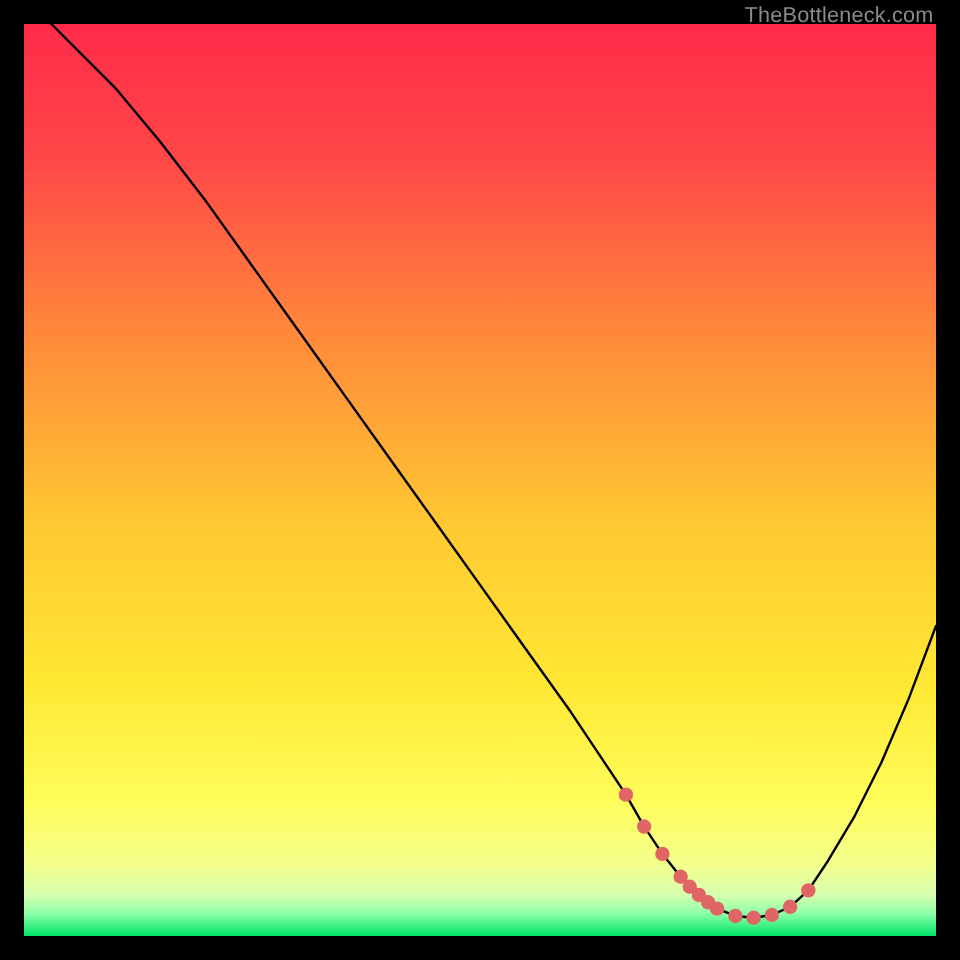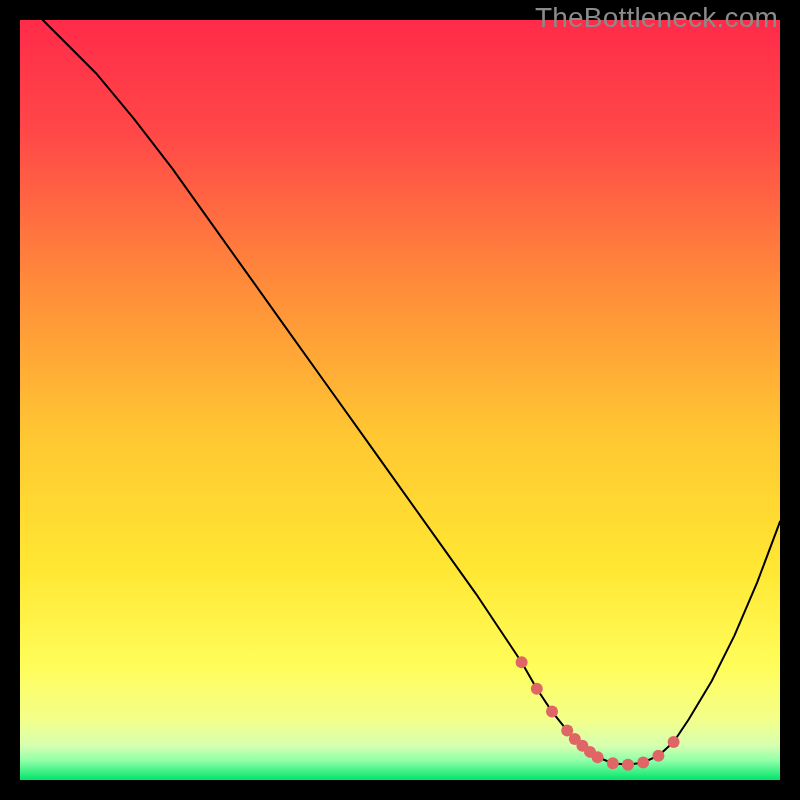--- a/index.html
+++ b/index.html
@@ -23,21 +23,21 @@
     left: 20px;
     top: 20px;
     width: 760px;
     height: 760px;
   }
   .watermark {
     position: absolute;
     top: 2px;
     right: 22px;
     font-family: Arial, Helvetica, sans-serif;
-    font-size: 28px;
+    font-size: 18px;
     color: #8b8b8b;
     letter-spacing: 0.2px;
   }
 </style>
 </head>
 <body>
 <div class="frame">
 
   <svg class="plot" width="760" height="760" viewBox="0 0 760 760">
     <defs>

